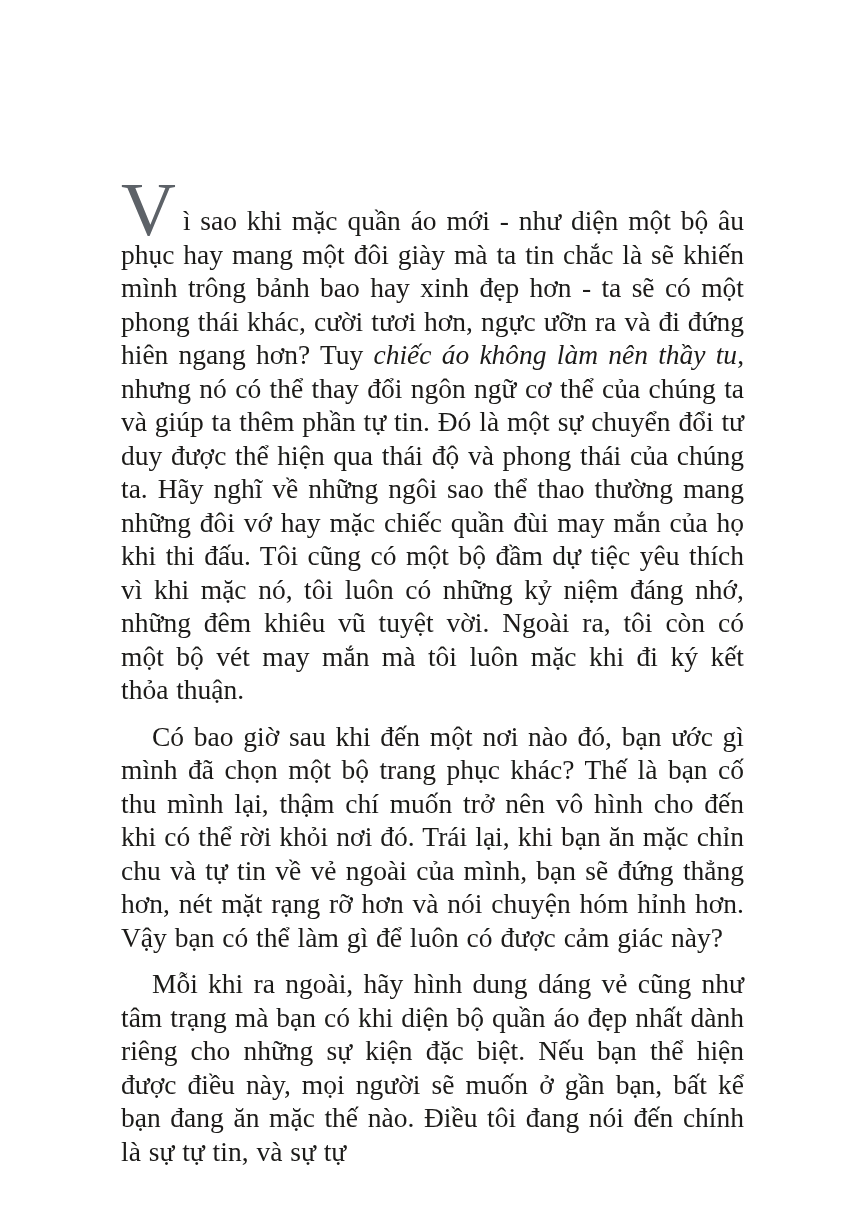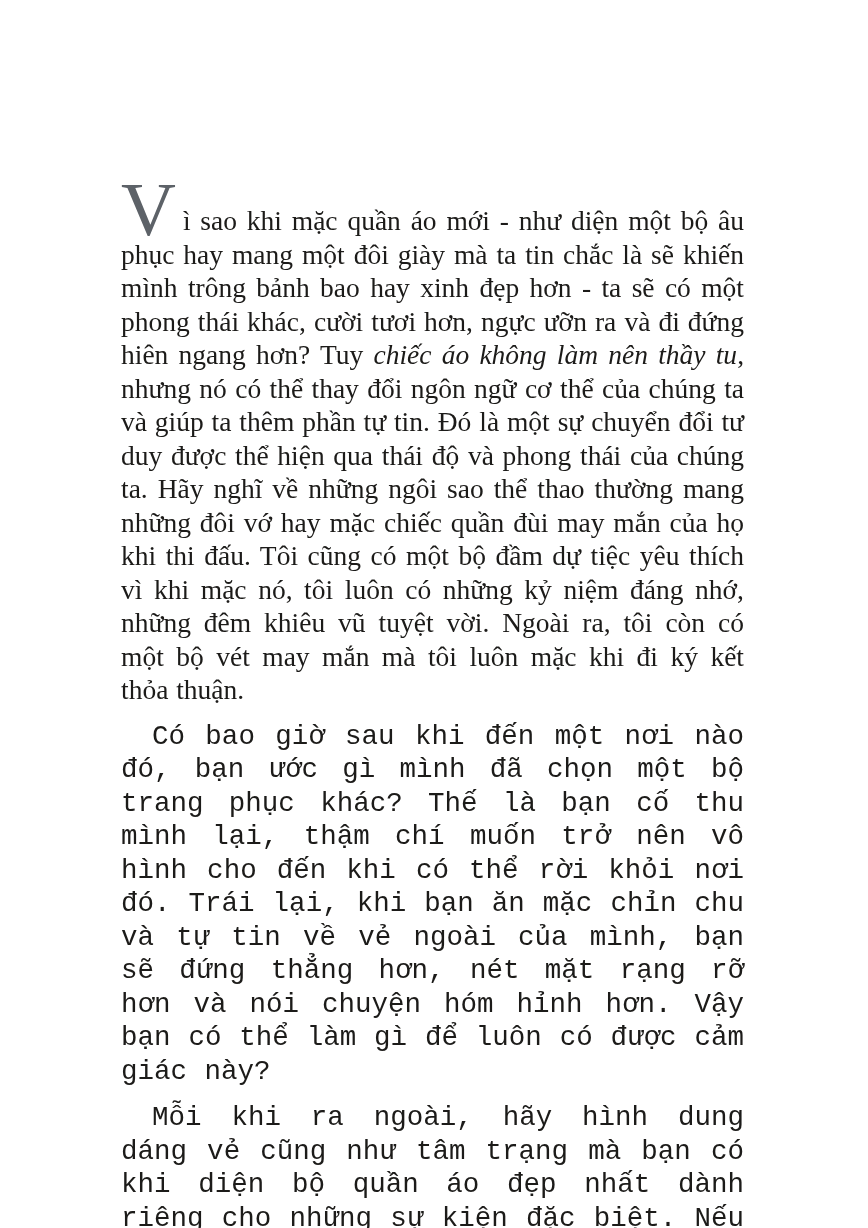--- a/index.html
+++ b/index.html
@@ -32,21 +32,20 @@
     line-height: 33.5px;
     text-align: justify;
     word-spacing: 1px;
   }
   .para {
     margin: 0 0 13px 0;
     padding: 0;
   }
   .para.indent {
     text-indent: 31px;
-    font-family: Liberation Mono, monospace;
   }
   .dropcap {
     display: inline;
     font-size: 76px;
     line-height: 0;
     color: var(--dropcap-color, #5d6268);
     margin-right: 7px;
     position: relative;
     top: 5px;
     letter-spacing: 0;

